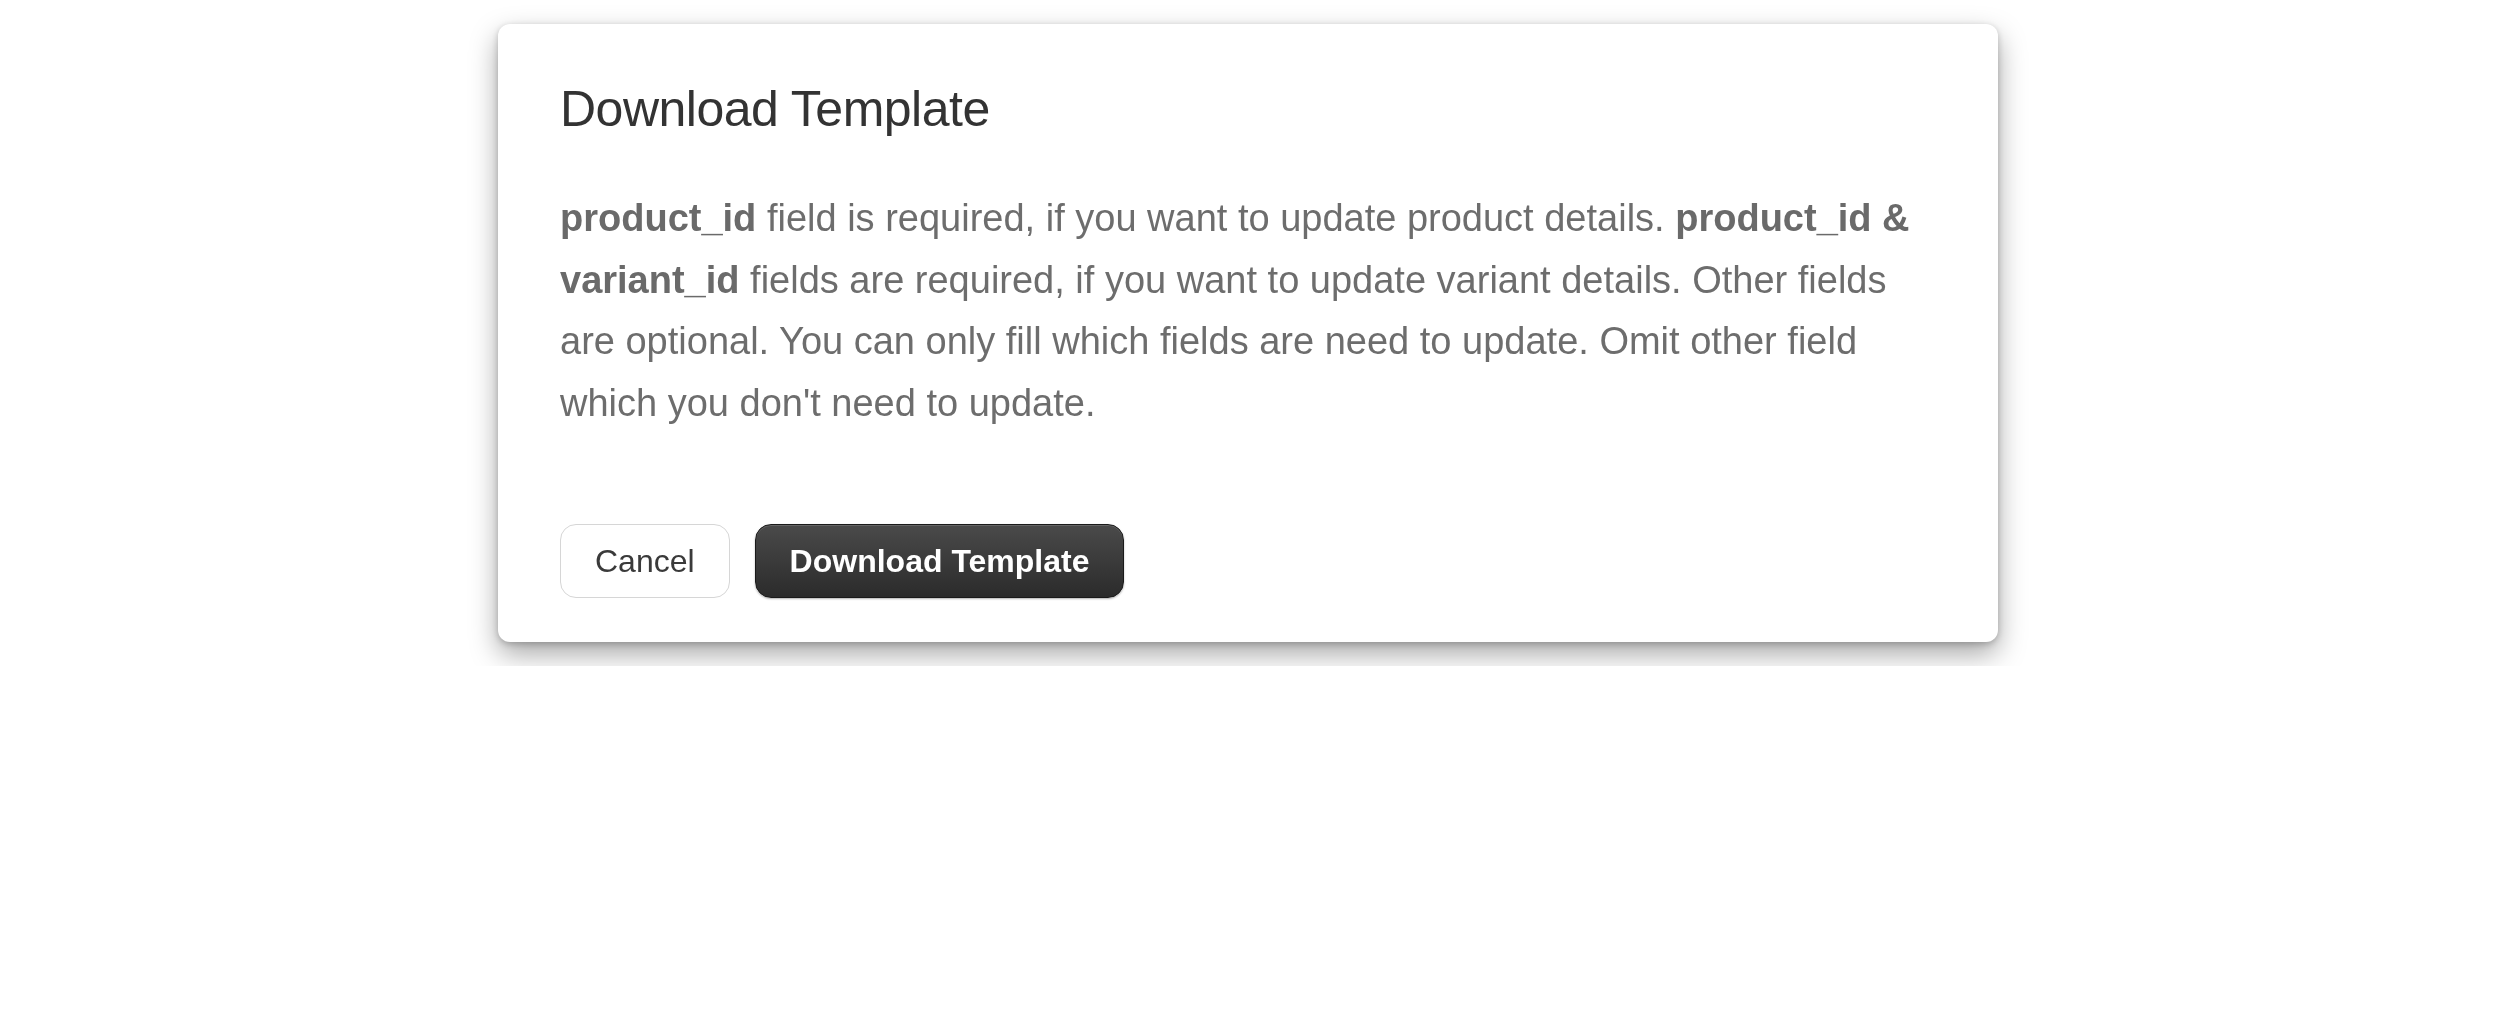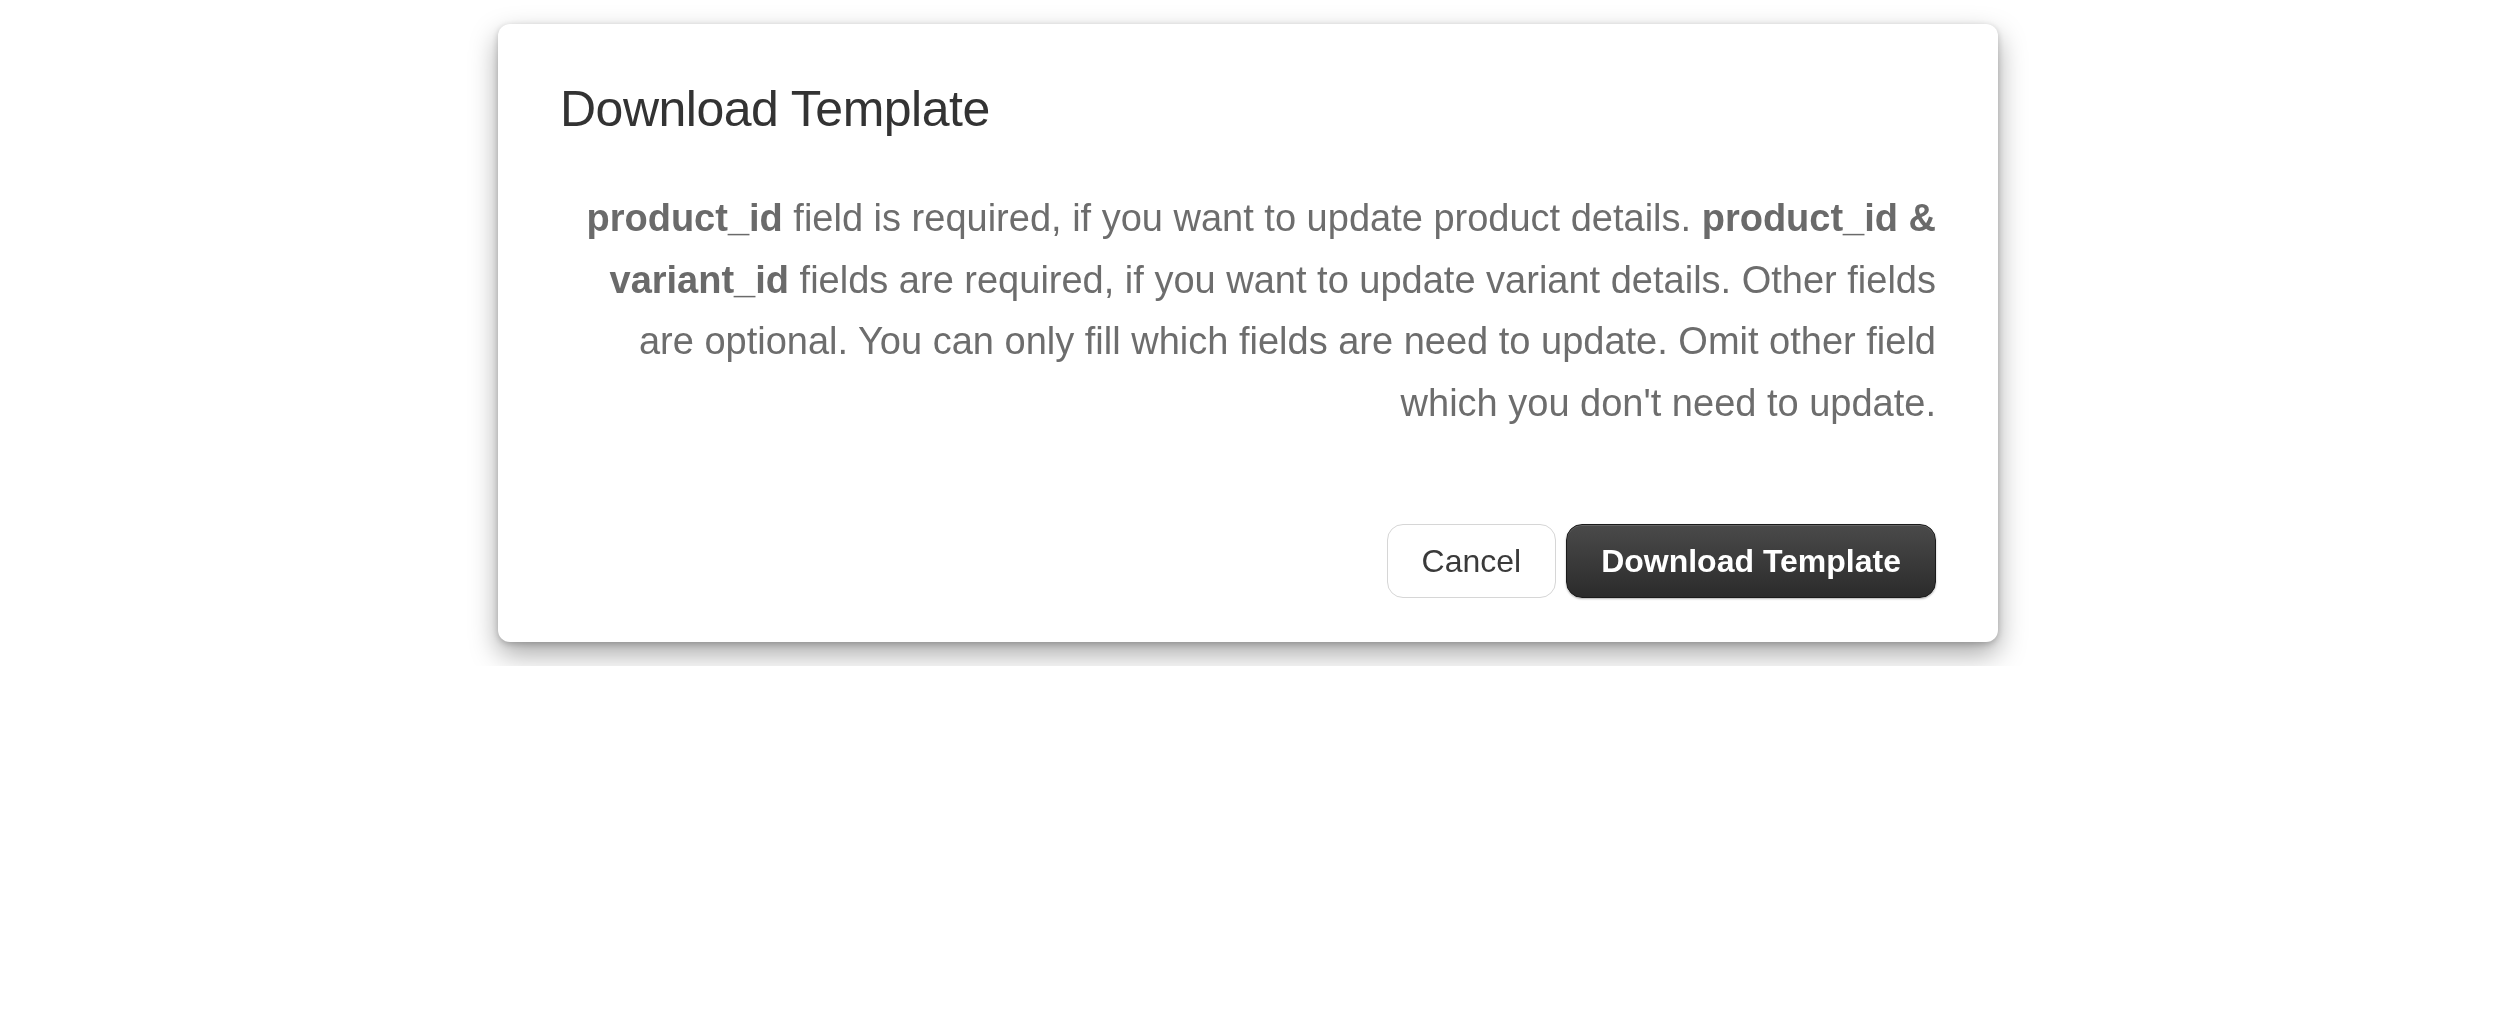--- a/index.html
+++ b/index.html
@@ -28,30 +28,28 @@
       color: #333333;
       letter-spacing: -0.5px;
       margin-bottom: 50px;
     }
     .dialog-body {
       font-size: 38px;
       line-height: 1.62;
       color: #6d6d6d;
       font-weight: 400;
       margin-bottom: 90px;
-      text-align: right;
     }
     .dialog-body .bold {
       font-weight: 700;
       color: #6a6a6a;
     }
     .dialog-footer {
       display: flex;
-      justify-content: flex-end;
-      gap: 10px;
+      gap: 25px;
       align-items: center;
     }
     .btn {
       font-size: 32px;
       padding: 20px 34px;
       border-radius: 16px;
       cursor: pointer;
       font-family: inherit;
       line-height: 1;
     }

